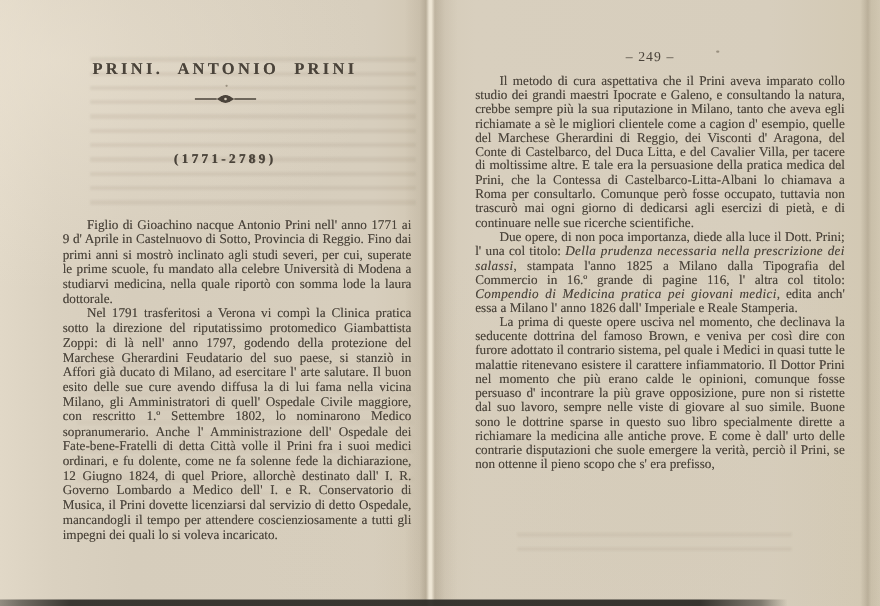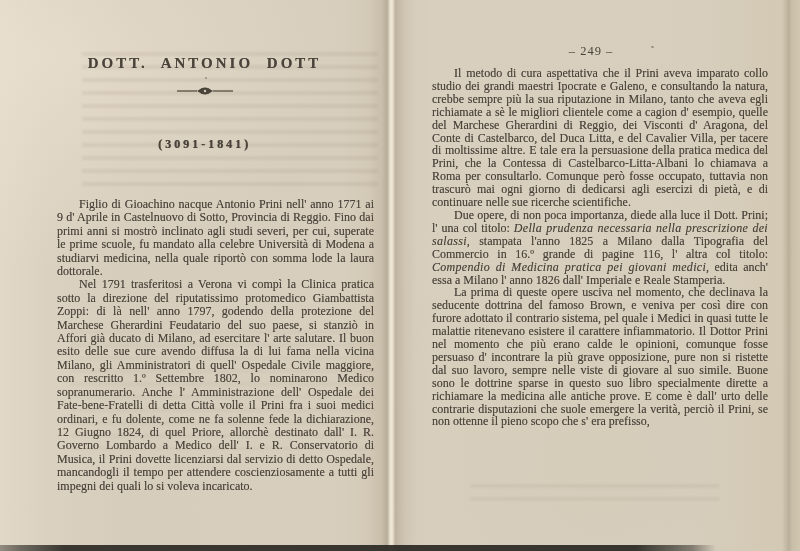--- a/index.html
+++ b/index.html
@@ -84,32 +84,32 @@
 <body>
 
 <div class="scan">
 
   <div class="bleed bleed-1"></div>
   <div class="bleed bleed-2"></div>
   <div class="bleed bleed-3"></div>
 
   <section class="page page-left">
     <header class="heading">
-      <h1 class="title">DOTT. ANTONIO DOTT</h1>
+      <h1 class="title">PRINI. ANTONIO PRINI</h1>
       <div class="ornament">
         <svg width="56" height="10" viewBox="0 0 56 10" aria-hidden="true">
           <line x1="0" y1="5" x2="20" y2="5" stroke="#4a433a" stroke-width="1.2"></line>
           <line x1="36" y1="5" x2="56" y2="5" stroke="#4a433a" stroke-width="1.2"></line>
           <ellipse cx="28" cy="5" rx="5" ry="3.6" fill="#4a433a"></ellipse>
           <path d="M20 5 L25 2 L25 8 Z" fill="#4a433a"></path>
           <path d="M36 5 L31 2 L31 8 Z" fill="#4a433a"></path>
           <circle cx="28" cy="5" r="1.2" fill="#d7cebd"></circle>
         </svg>
       </div>
-      <div class="years">(3091-1841)</div>
+      <div class="years">(1771-2789)</div>
     </header>
     <div class="body-text body-left">
         <p><span>Figlio di Gioachino nacque Antonio Prini nell' anno 1771 ai 9 d' Aprile in Castelnuovo di Sotto, Provincia di Reggio. Fino dai primi anni si mostrò inclinato agli studi severi, per cui, superate le prime scuole, fu mandato alla celebre Università di Modena a studiarvi medicina, nella quale riportò con somma lode la laura dottorale.</span></p>
         <p><span>Nel 1791 trasferitosi a Verona vi compì la Clinica pratica sotto la direzione del riputatissimo protomedico Giambattista Zoppi: di là nell' anno 1797, godendo della protezione del Marchese Gherardini Feudatario del suo paese, si stanziò in Affori già ducato di Milano, ad esercitare l' arte salutare. Il buon esito delle sue cure avendo diffusa la di lui fama nella vicina Milano, gli Amministratori di quell' Ospedale Civile maggiore, con rescritto 1.º Settembre 1802, lo nominarono Medico sopranumerario. Anche l' Amministrazione dell' Ospedale dei Fate-bene-Fratelli di detta Città volle il Prini fra i suoi medici ordinari, e fu dolente, come ne fa solenne fede la dichiarazione, 12 Giugno 1824, di quel Priore, allorchè destinato dall' I. R. Governo Lombardo a Medico dell' I. e R. Conservatorio di Musica, il Prini dovette licenziarsi dal servizio di detto Ospedale, mancandogli il tempo per attendere coscienziosamente a tutti gli impegni dei quali lo si voleva incaricato.</span></p>
       </div>
   </section>
 
   <div class="gutter"></div>
 
   <section class="page page-right">

